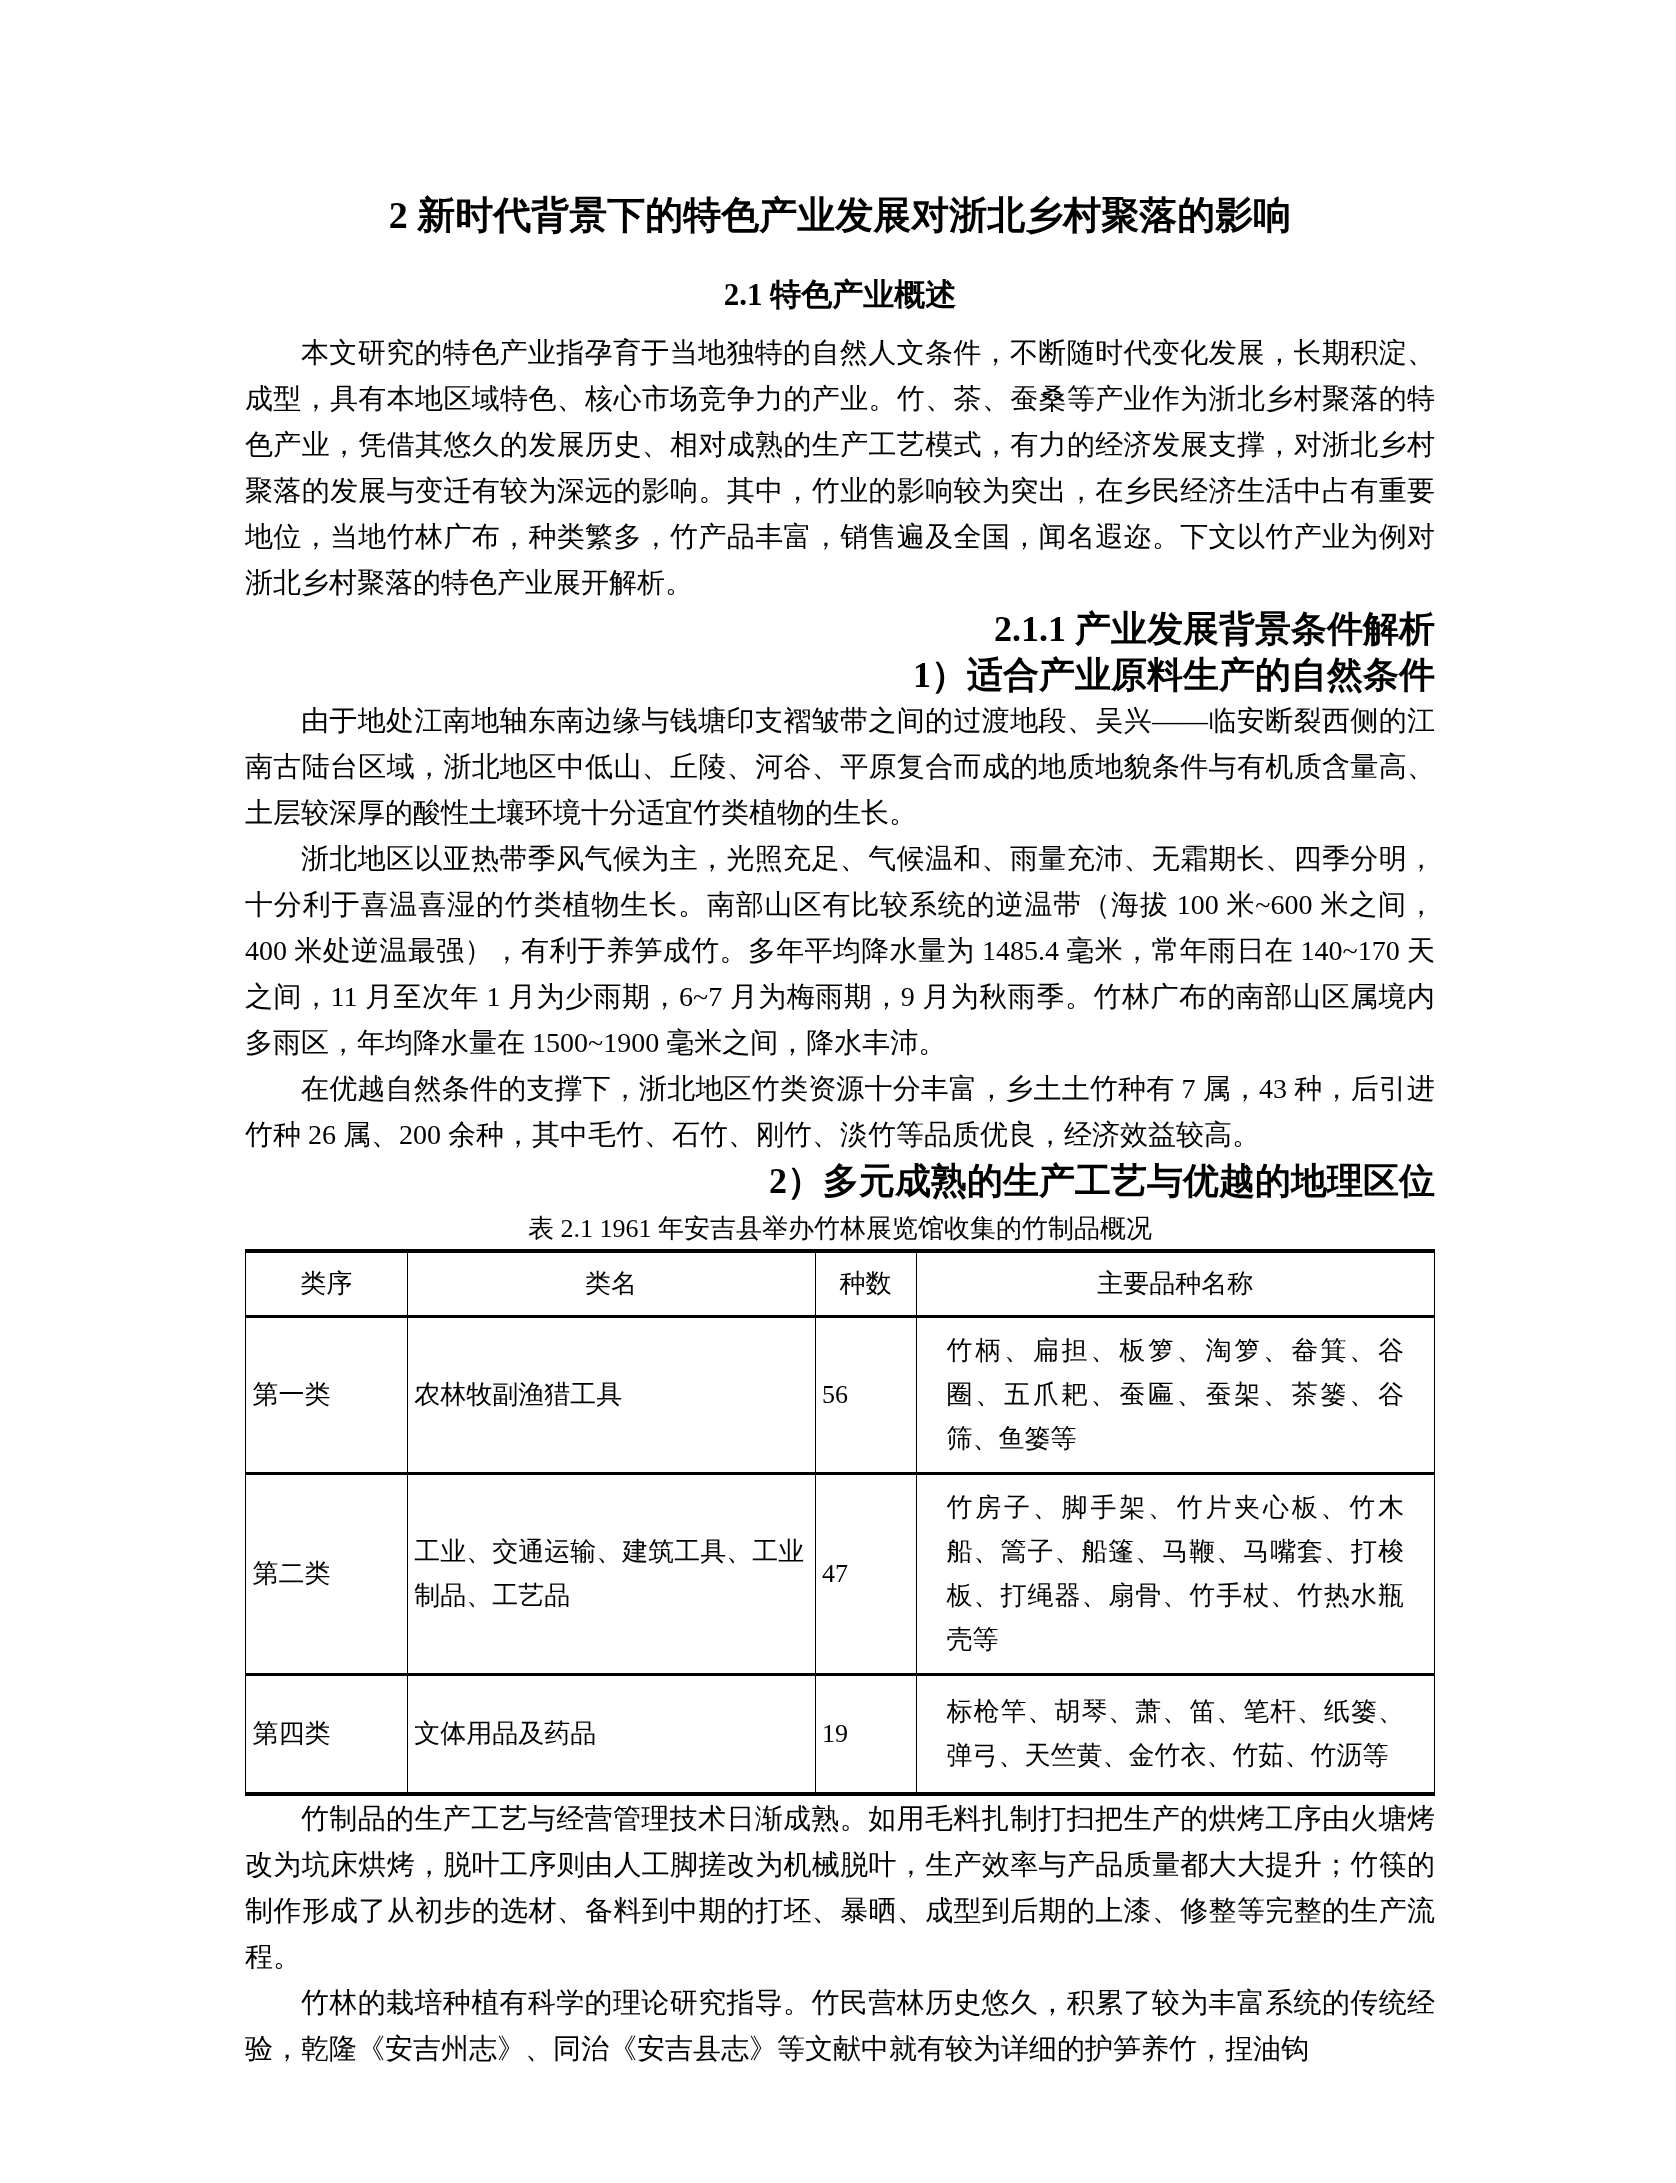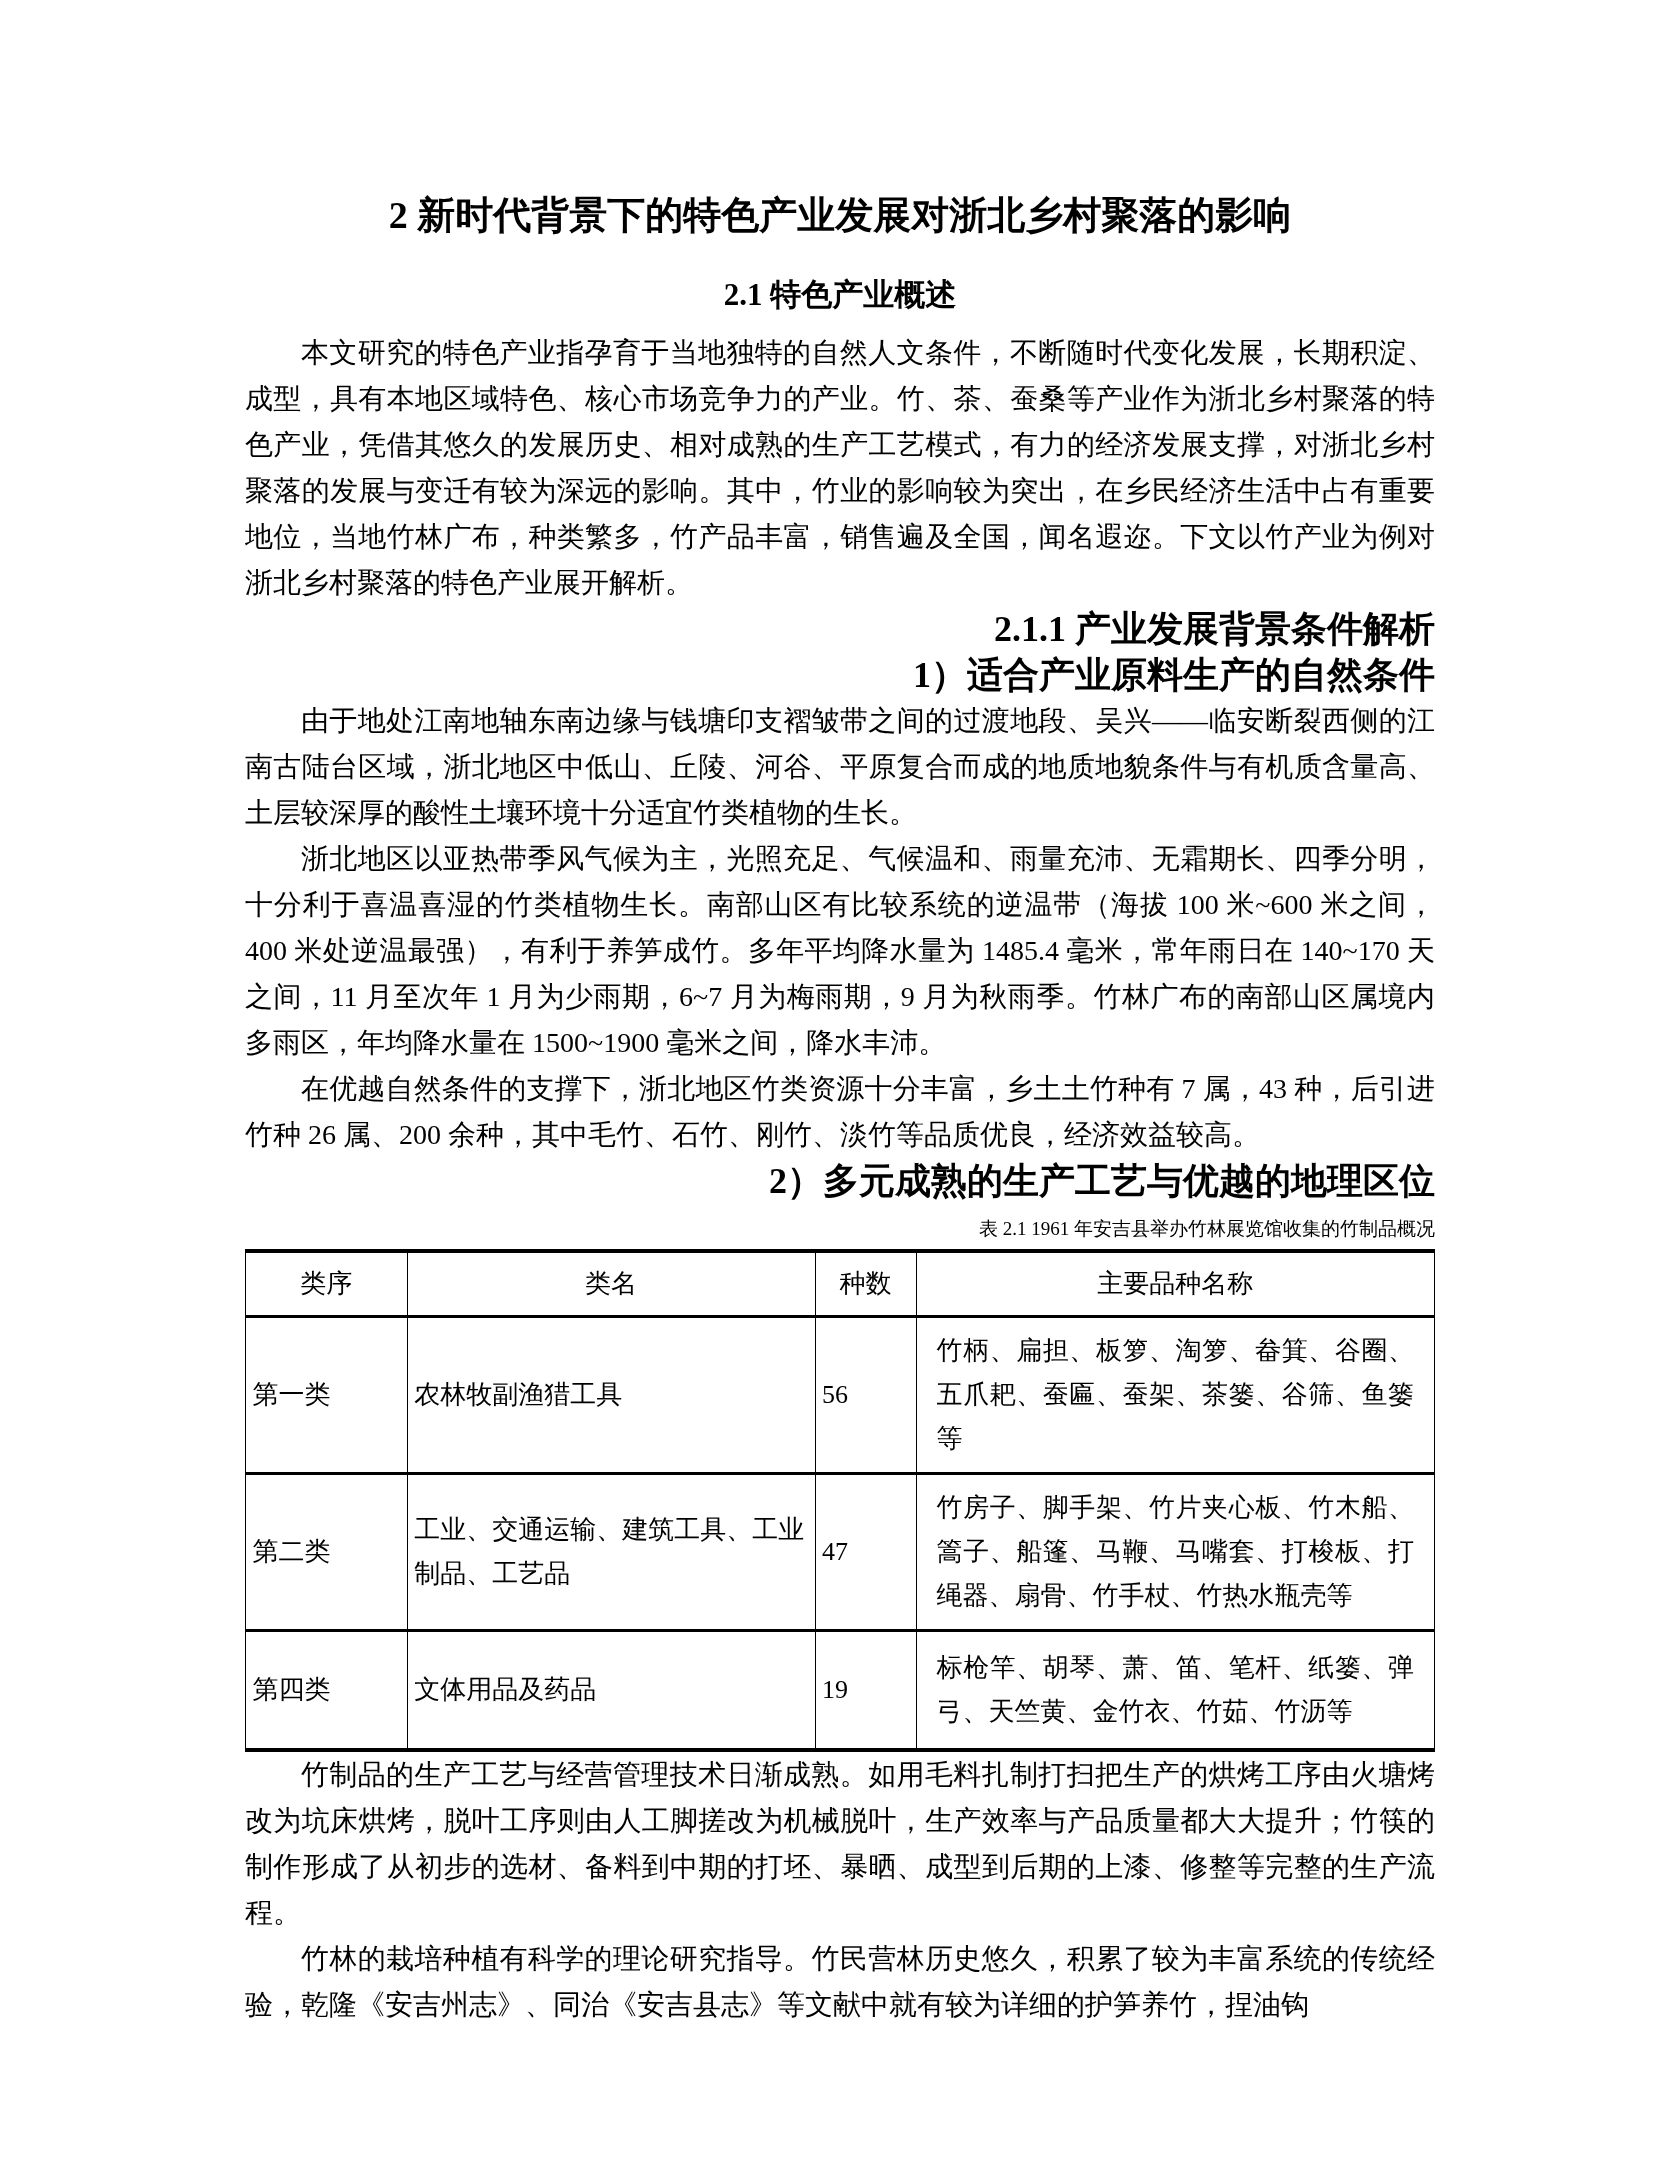--- a/index.html
+++ b/index.html
@@ -27,21 +27,21 @@
   h3.sub {
     font-size: 36px; line-height: 46px; font-weight: bold;
     margin: 0;
     text-align: right;
   }
   p.body {
     font-size: 28px; line-height: 46px; margin: 0;
     text-align: justify; text-indent: 2em;
   }
   .caption {
-    font-size: 19px; line-height: 41px; text-align: right;
+    font-size: 26px; line-height: 41px; text-align: center;
     margin: 4.4px 0 0 0;
   }
   table.tbl {
     width: 100%; border-collapse: collapse; table-layout: fixed;
     font-size: 26px;
     border-top: 4.4px solid #000; border-bottom: 4.4px solid #000;
     border-left: 1.3px solid #000; border-right: 1.3px solid #000;
   }
   table.tbl col.c1 { width: 13.6%; }
   table.tbl col.c2 { width: 34.3%; }
@@ -50,21 +50,21 @@
   table.tbl th, table.tbl td {
     border: 1.3px solid #000;
     vertical-align: middle;
     line-height: 44px;
     padding: 8.7px 6.5px;
     font-weight: normal;
   }
   table.tbl thead th { border-bottom: 3.9px solid #000; height: 39px; text-align: center; }
   table.tbl tbody td { border-top: 3.9px solid #000; }
   table.tbl td.center { text-align: left; }
-  table.tbl td.items { text-align: justify; padding: 11px 20px; margin-top: 20px; }
+  table.tbl td.items { text-align: justify; padding: 11px 30px; margin-top: 20px; }
   tr.r1 td { height: 109px; }
   tr.r2 td { height: 131px; }
   tr.r3 td { height: 87px; }
   tr.r4 td { height: 94px; }
   p.after-table { }
 </style>
 </head>
 <body>
 
 <div class="page">

